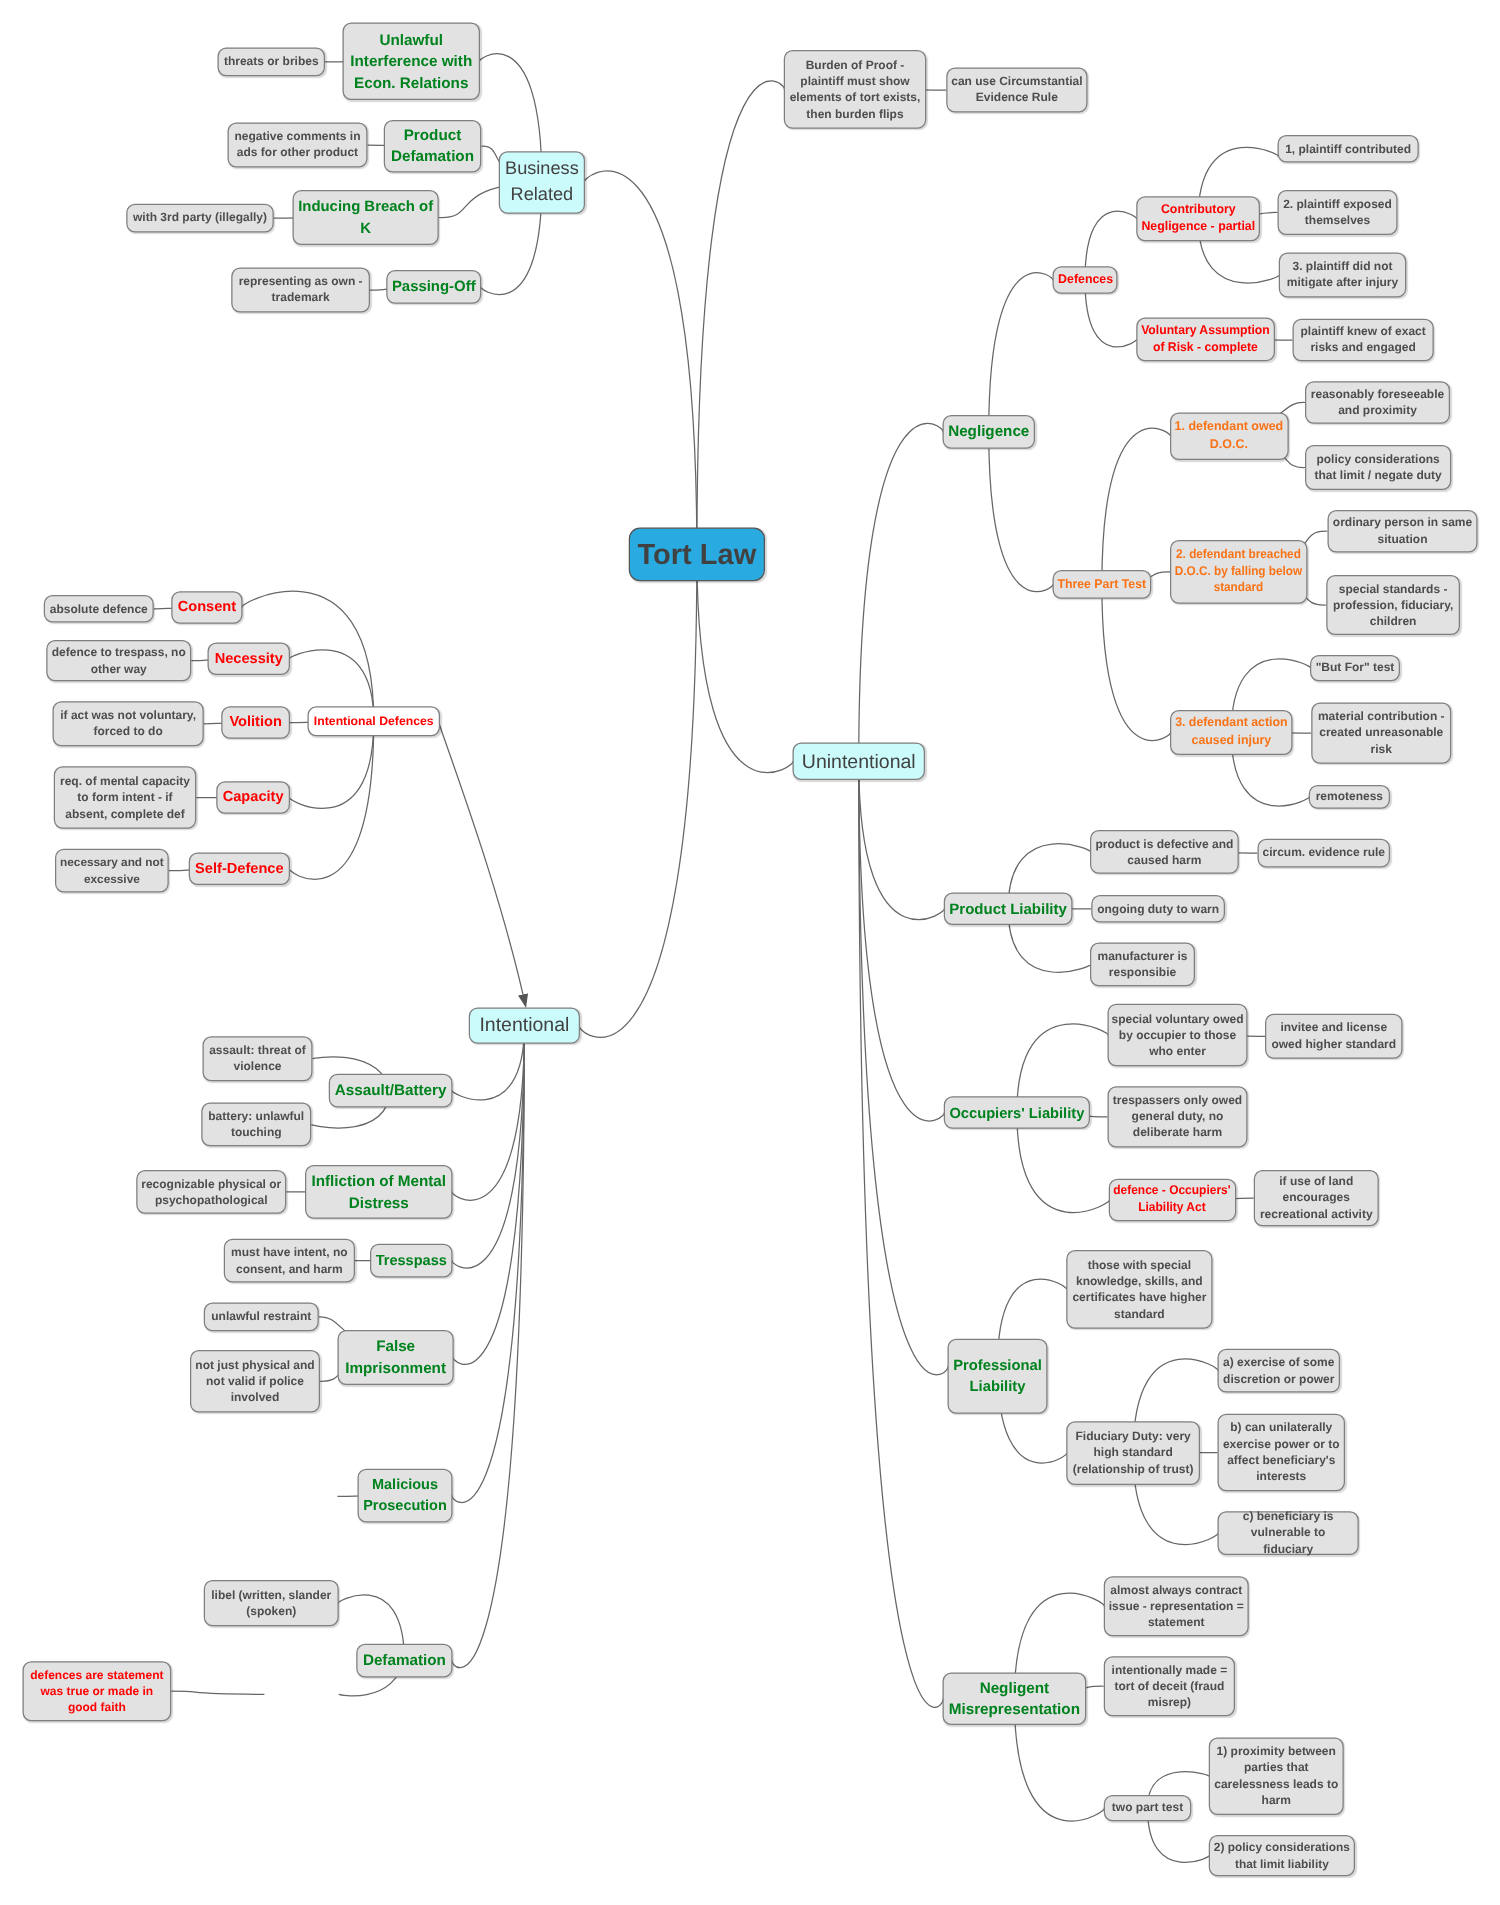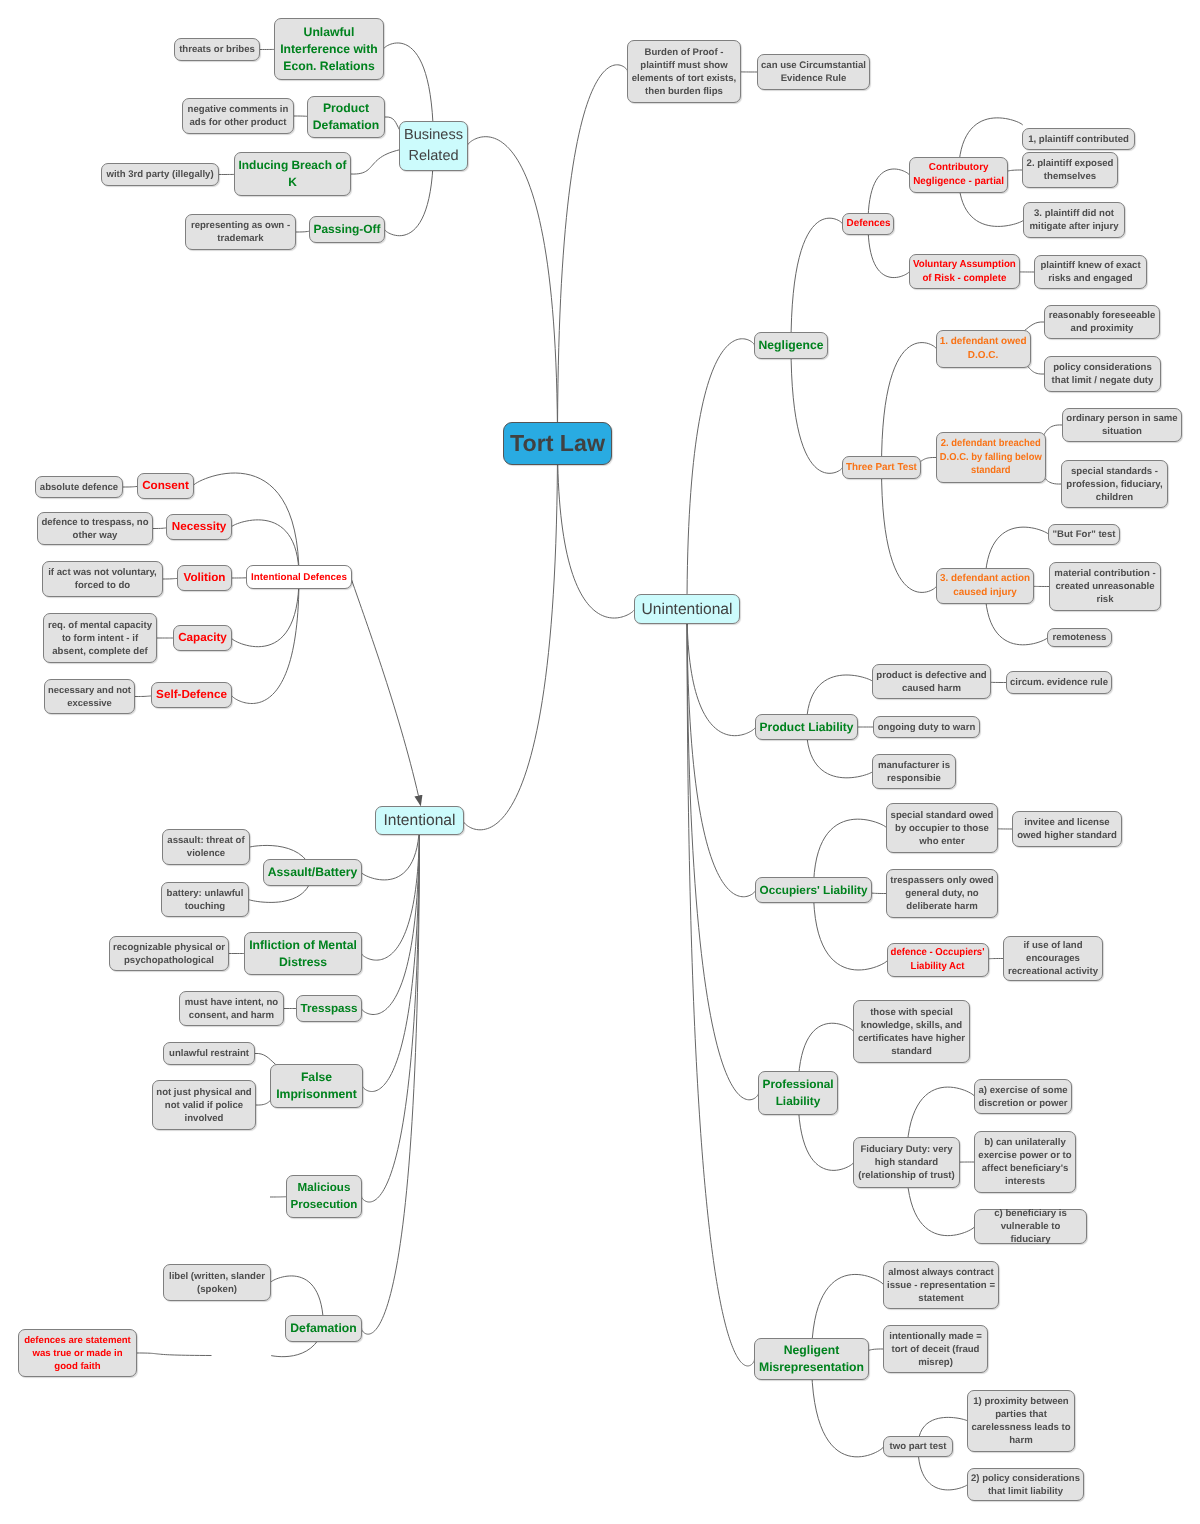--- a/index.html
+++ b/index.html
@@ -34,21 +34,21 @@
 #b_3rd{left:101px;top:163px;width:118px;height:23px}
 #b_passing{left:309px;top:216px;width:76px;height:27px;font-size:11.94px}
 #b_repr{left:185px;top:214px;width:111px;height:36px}
 #u_burden{left:627px;top:40px;width:114px;height:63px}
 #u_circum{left:757px;top:54px;width:113px;height:36px}
 #n_negligence{left:754px;top:332px;width:74px;height:27px;font-size:12.18px}
 #n_defences>span{transform:scaleX(0.978)}
 #n_defences{left:842px;top:213px;width:52px;height:22px;font-size:10.12px}
 #n_contrib>span{transform:scaleX(0.975)}
 #n_contrib{left:909px;top:157px;width:99px;height:36px;font-size:10.12px}
-#n_c1{left:1022px;top:128px;width:113px;height:22px}
+#n_c1{left:1022px;top:108px;width:113px;height:22px}
 #n_c2{left:1022px;top:152px;width:96px;height:36px}
 #n_c3{left:1023px;top:202px;width:102px;height:36px}
 #n_volun>span{transform:scaleX(0.964)}
 #n_volun{left:909px;top:254px;width:111px;height:35px;font-size:10.12px}
 #n_knew{left:1034px;top:255px;width:113px;height:34px}
 #n_three>span{transform:scaleX(0.974)}
 #n_three{left:842px;top:456px;width:79px;height:23px;font-size:10.12px}
 #n_t1>span{transform:scaleX(0.985)}
 #n_t1{left:936px;top:330px;width:95px;height:38px;font-size:10.12px}
 #n_t1a{left:1044px;top:305px;width:116px;height:34px}
@@ -67,21 +67,21 @@
 #p_circum{left:1006px;top:671px;width:106px;height:23px;font-size:9.58px}
 #p_ongoing{left:873px;top:716px;width:107px;height:22px}
 #p_manu{left:872px;top:754px;width:84px;height:35px}
 #o_occ{left:755px;top:877px;width:117px;height:26px;font-size:11.76px}
 #o_special{left:886px;top:803px;width:112px;height:50px}
 #o_invitee{left:1012px;top:811px;width:110px;height:36px}
 #o_tresp{left:886px;top:869px;width:112px;height:49px}
 #o_defence>span{transform:scaleX(0.948)}
 #o_defence{left:887px;top:943px;width:102px;height:34px;font-size:10.12px}
 #o_ifuse{left:1003px;top:936px;width:100px;height:45px}
-#pr_prof{left:758px;top:1071px;width:80px;height:44px;font-size:11.83px}
+#pr_prof{left:758px;top:1071px;width:80px;height:60px;font-size:11.83px}
 #pr_those{left:853px;top:1000px;width:117px;height:63px}
 #pr_fid{left:853px;top:1137px;width:107px;height:51px}
 #pr_a{left:974px;top:1079px;width:98px;height:35px}
 #pr_b{left:974px;top:1131px;width:102px;height:62px}
 #pr_c{left:974px;top:1209px;width:113px;height:35px}
 #m_misrep{left:754px;top:1338px;width:115px;height:42px}
 #m_almost{left:883px;top:1261px;width:116px;height:48px}
 #m_intent{left:883px;top:1325px;width:105px;height:48px}
 #m_two{left:883px;top:1436px;width:70px;height:21px}
 #m_1{left:967px;top:1390px;width:108px;height:62px}
@@ -268,21 +268,21 @@
 risk</span></div>
 <div class="node leaf" id="n_t3c"><span>remoteness</span></div>
 <div class="node topic" id="p_prodliab"><span>Product Liability</span></div>
 <div class="node leaf" id="p_defect"><span>product is defective and
 caused harm</span></div>
 <div class="node leaf" id="p_circum"><span>circum. evidence rule</span></div>
 <div class="node leaf" id="p_ongoing"><span>ongoing duty to warn</span></div>
 <div class="node leaf" id="p_manu"><span>manufacturer is
 responsibie</span></div>
 <div class="node topic" id="o_occ"><span>Occupiers' Liability</span></div>
-<div class="node leaf" id="o_special"><span>special standard owed
+<div class="node leaf" id="o_special"><span>special voluntary owed
 by occupier to those
 who enter</span></div>
 <div class="node leaf" id="o_invitee"><span>invitee and license
 owed higher standard</span></div>
 <div class="node leaf" id="o_tresp"><span>trespassers only owed
 general duty, no
 deliberate harm</span></div>
 <div class="node red" id="o_defence"><span>defence - Occupiers'
 Liability Act</span></div>
 <div class="node leaf" id="o_ifuse"><span>if use of land

